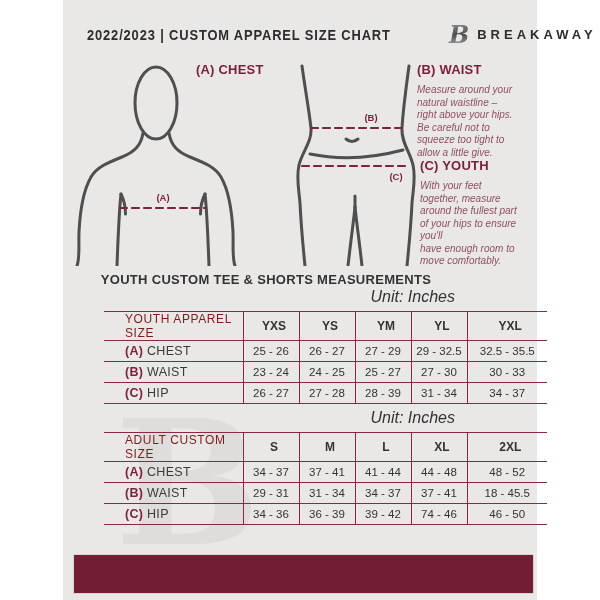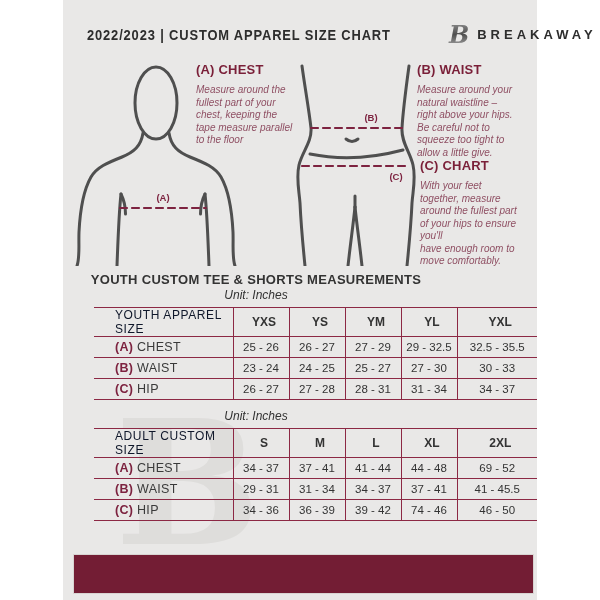--- a/index.html
+++ b/index.html
@@ -25,34 +25,34 @@
   .instr h3{margin:0 0 7px 0;font-size:13px;font-weight:bold;color:#7a1f38;letter-spacing:.2px;}
   .instr-body{font-style:italic;font-size:10px;line-height:1.25;color:#8f4f63;white-space:pre-line;}
   .instr-a{left:133px;top:62px;width:112px;}
   .instr-b{left:354px;top:62px;width:120px;}
   .instr-c{left:357px;top:158px;width:122px;}
 
   
   .watermark{position:absolute;left:52px;top:398px;z-index:0;font-family:"DejaVu Serif",serif;font-size:172px;line-height:1;color:#dedddb;font-weight:bold;}
 
   
-  .tbl-section{position:absolute;left:4px;width:378px;z-index:1;}
+  .tbl-section{position:absolute;left:14px;width:378px;z-index:1;}
   .sec-youth{top:272px;}
   .sec-adult{top:408px;}
   .tbl-title{text-align:center;font-weight:bold;font-size:13px;letter-spacing:.3px;color:#333333;margin:0;}
-  .tbl-unit{text-align:center;font-style:italic;font-size:12px;color:#333333;margin:1px 0 0 0;}
+  .tbl-unit{text-align:right;font-style:italic;font-size:16px;color:#333333;margin:1px 0 0 0;}
   table{border-collapse:collapse;width:443px;margin:5px 0 0 27px;table-layout:fixed;}
   col.c-label{width:139px;}
   col.c-s{width:56px;}
   col.c-last{width:80px;}
   tr{border-top:1.4px solid #8c2844;border-bottom:1.4px solid #8c2844;}
   th,td{padding:0;height:20px;font-weight:normal;}
   tr.head-row th{height:27px;}
   th.size-h{font-weight:bold;font-size:12px;color:#333333;text-align:center;border-left:1.4px solid #8c2844;padding-left:6px;}
-  th.label-col{font-size:12px;letter-spacing:.6px;color:#0f172a;text-align:left;padding-left:21px;}
+  th.label-col{font-size:12px;letter-spacing:.6px;color:#7f1d1d;text-align:left;padding-left:21px;}
   td.label-col{text-align:left;padding-left:21px;font-size:12.5px;color:#3a3a3a;letter-spacing:.3px;}
   td.label-col .key{font-weight:bold;color:#7d2340;}
   td.val{border-left:1.4px solid #8c2844;text-align:center;font-size:11.5px;color:#333333;margin-top:28px;}
 
   
   .footer-bar{position:absolute;left:10px;top:554px;width:459px;height:38px;background:#731d34;border:1px solid #d8d4d2;z-index:2;}
 </style>
 </head>
 <body>
 
@@ -85,25 +85,20 @@
       <path d="M 53 134 C 51 152, 50 178, 49 206" stroke-width="2.4"></path>
       <path d="M 53 134 C 56 140, 57.5 147, 57.5 154" stroke-width="2.2"></path>
       <path d="M 137 134 C 139 152, 140 178, 141 206" stroke-width="2.4"></path>
       <path d="M 137 134 C 134 140, 132.5 147, 132.5 154" stroke-width="2.2"></path>
       <path class="dash" d="M 52 148 H 138"></path>
       <text x="95" y="141" text-anchor="middle">(A)</text>
     </svg>
 
     <div class="instr instr-a">
       <h3>(A) CHEST</h3>
-      <div class="instr-body">Measure around the
-fullest part of your
-chest, keeping the
-tape measure parallel
-to the floor</div>
     </div>
 
     <svg class="fig fig-right" width="130" height="206" viewBox="0 0 130 206">
       <path d="M 11 6 C 14 28, 18 50, 20 68 C 21 82, 11 92, 8 105 C 5 118, 8 130, 9 143 C 10 165, 12 186, 14 206"></path>
       <path d="M 118 6 C 115 28, 112 50, 111 68 C 110 82, 119 92, 122 105 C 125 118, 122 130, 121 143 C 120 165, 118 186, 116 206"></path>
       <path d="M 19 94 Q 63 103 112 90" stroke-width="2.6"></path>
       <path d="M 55 79 Q 61 84 67 79" stroke-width="2.4"></path>
       <path d="M 64 136 L 64 147" stroke-width="2.4"></path>
       <path d="M 64 147 C 62 166, 59 187, 57 206" stroke-width="2.6"></path>
       <path d="M 64 147 C 66 166, 69 187, 71 206" stroke-width="2.6"></path>
@@ -117,21 +112,21 @@
       <h3>(B) WAIST</h3>
       <div class="instr-body">Measure around your
 natural waistline –
 right above your hips.
 Be careful not to
 squeeze too tight to
 allow a little give.</div>
     </div>
 
     <div class="instr instr-c">
-      <h3>(C) CHART</h3>
+      <h3>(C) YOUTH</h3>
       <div class="instr-body">With your feet
 together, measure
 around the fullest part
 of your hips to ensure
 you'll
 have enough room to
 move comfortably.</div>
     </div>
 
     <div class="watermark">B</div>
@@ -170,21 +165,21 @@
           <td class="val">23 - 24</td>
           <td class="val">24 - 25</td>
           <td class="val">25 - 27</td>
           <td class="val">27 - 30</td>
           <td class="val">30 - 33</td>
         </tr>
         <tr>
           <td class="label-col"><span class="key">(C)</span> <span>HIP</span></td>
           <td class="val">26 - 27</td>
           <td class="val">27 - 28</td>
-          <td class="val">28 - 31</td>
+          <td class="val">28 - 39</td>
           <td class="val">31 - 34</td>
           <td class="val">34 - 37</td>
         </tr>
       </tbody>
         </table>
     </div>
 
     <div class="tbl-section sec-adult">
       <p class="tbl-unit">Unit: Inches</p>
       <table>
@@ -204,29 +199,29 @@
           <th class="size-h">L</th>
           <th class="size-h">XL</th>
           <th class="size-h">2XL</th>
         </tr>
         <tr>
           <td class="label-col"><span class="key">(A)</span> <span>CHEST</span></td>
           <td class="val">34 - 37</td>
           <td class="val">37 - 41</td>
           <td class="val">41 - 44</td>
           <td class="val">44 - 48</td>
-          <td class="val">69 - 52</td>
+          <td class="val">48 - 52</td>
         </tr>
         <tr>
           <td class="label-col"><span class="key">(B)</span> <span>WAIST</span></td>
           <td class="val">29 - 31</td>
           <td class="val">31 - 34</td>
           <td class="val">34 - 37</td>
           <td class="val">37 - 41</td>
-          <td class="val">41 - 45.5</td>
+          <td class="val">18 - 45.5</td>
         </tr>
         <tr>
           <td class="label-col"><span class="key">(C)</span> <span>HIP</span></td>
           <td class="val">34 - 36</td>
           <td class="val">36 - 39</td>
           <td class="val">39 - 42</td>
           <td class="val">74 - 46</td>
           <td class="val">46 - 50</td>
         </tr>
       </tbody>

